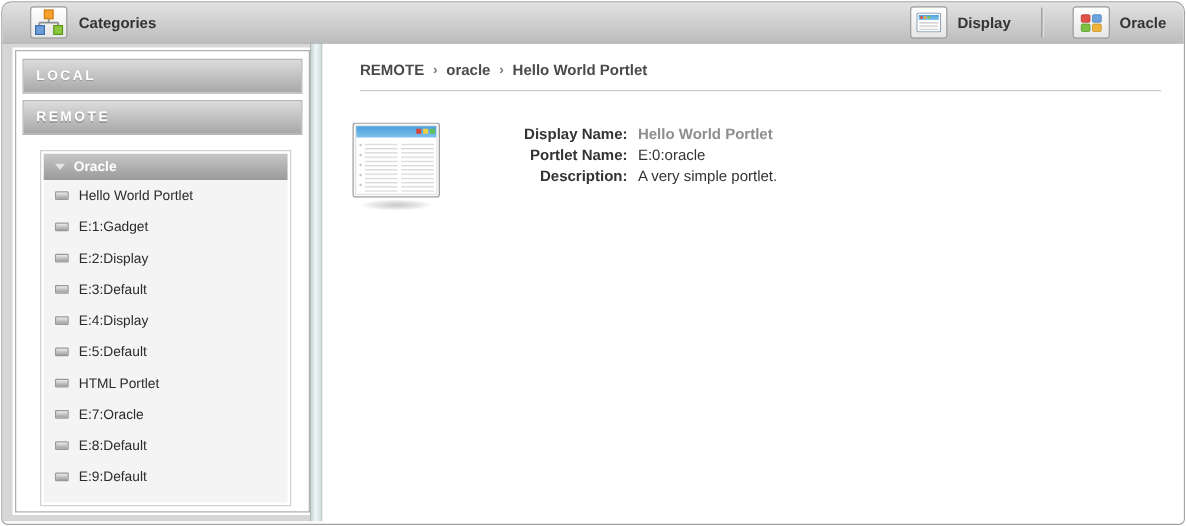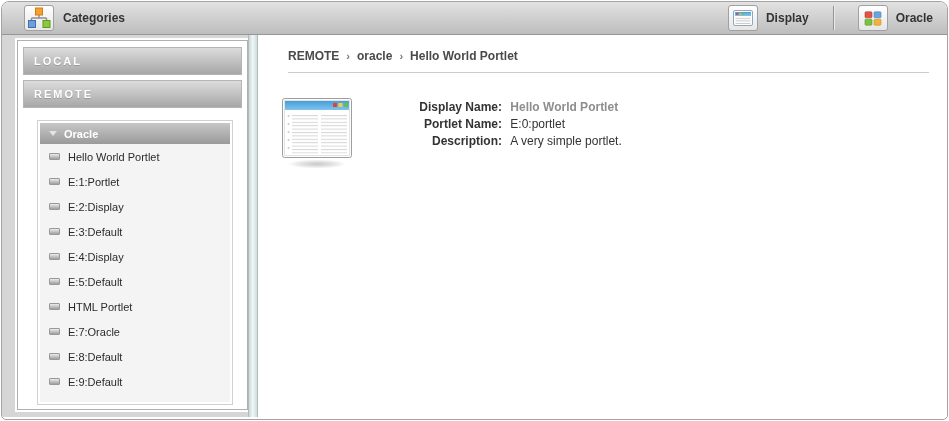--- a/index.html
+++ b/index.html
@@ -15,21 +15,21 @@
   .header-title{font-weight:bold;font-size:12px;color:#333;margin-left:9px;}
   .header-right{margin-left:auto;display:flex;align-items:center;}
   .hdr-btn{display:flex;align-items:center;cursor:pointer;}
   .hdr-btn .lbl{font-weight:bold;font-size:12px;color:#333;margin-left:8px;}
   .hdr-sep{width:1px;height:24px;background:#949494;box-shadow:1px 0 0 #e9e9e9;margin:0 24px;}
 
   
   .page-body{display:flex;height:382px;}
   .sidebar{width:246px;background:#d6d6d6;box-sizing:border-box;padding:5px 0 7px 7px;}
   .sidebar-panel{background:#fff;border:1px solid #b0b0b0;box-shadow:0 0 0 2px #ffffff;height:100%;
-                 box-sizing:border-box;padding:6px 5px;margin-left:8px;}
+                 box-sizing:border-box;padding:6px 5px;margin-left:3px;}
   .section-bar{border:1px solid #b5b5b5;background:linear-gradient(#dcdcdc,#a7a7a7);
                color:#fff;font-weight:bold;font-size:11px;letter-spacing:2px;
                padding:7px 10px;margin-bottom:5px;cursor:pointer;text-shadow:0 1px 0 #9a9a9a;}
   .tree{margin:12px 9px 0 14px;border:1px solid #d0d0d0;background:#fff;padding:2px;}
   .tree-inner{background:#f4f4f4;padding-bottom:8px;}
   .category-bar{background:linear-gradient(#c7c7c7,#9a9a9a);color:#fff;font-weight:bold;font-size:11px;
                 padding:4px 9px;display:flex;align-items:center;cursor:pointer;height:13px;}
   .tri{width:0;height:0;border-left:4px solid transparent;border-right:4px solid transparent;
        border-top:5px solid #e4e4e4;margin-right:7px;}
   .tree-item{display:flex;align-items:center;padding:6px 8px 6px 9px;font-size:11px;color:#2b2b2b;
@@ -125,21 +125,21 @@
               <span class="tri"></span>
               <span>Oracle</span>
             </div>
 
             <div class="tree-item">
               <span class="bullet"></span>
               <span>Hello World Portlet</span>
             </div>
             <div class="tree-item">
               <span class="bullet"></span>
-              <span>E:1:Portlet</span>
+              <span>E:1:Gadget</span>
             </div>
             <div class="tree-item">
               <span class="bullet"></span>
               <span>E:2:Display</span>
             </div>
             <div class="tree-item">
               <span class="bullet"></span>
               <span>E:3:Default</span>
             </div>
             <div class="tree-item">
@@ -217,21 +217,21 @@
           </svg>
         </span>
 
         <div class="detail-rows">
           <div class="d-row">
             <span class="d-label">Display Name:</span>
             <span class="d-value title-value">Hello World Portlet</span>
           </div>
           <div class="d-row">
             <span class="d-label">Portlet Name:</span>
-            <span class="d-value">E:0:portlet</span>
+            <span class="d-value">E:0:oracle</span>
           </div>
           <div class="d-row">
             <span class="d-label">Description:</span>
             <span class="d-value">A very simple portlet.</span>
           </div>
         </div>
       </div>
     </div>
 
   </div>

